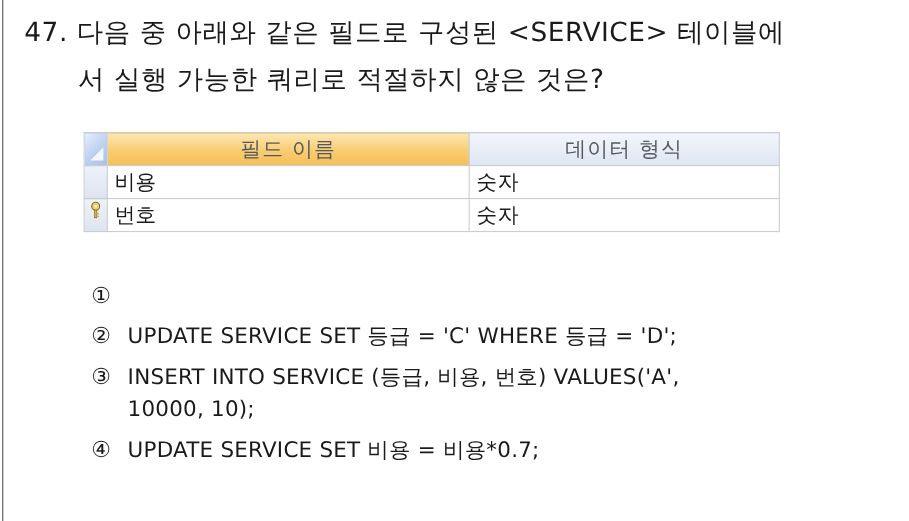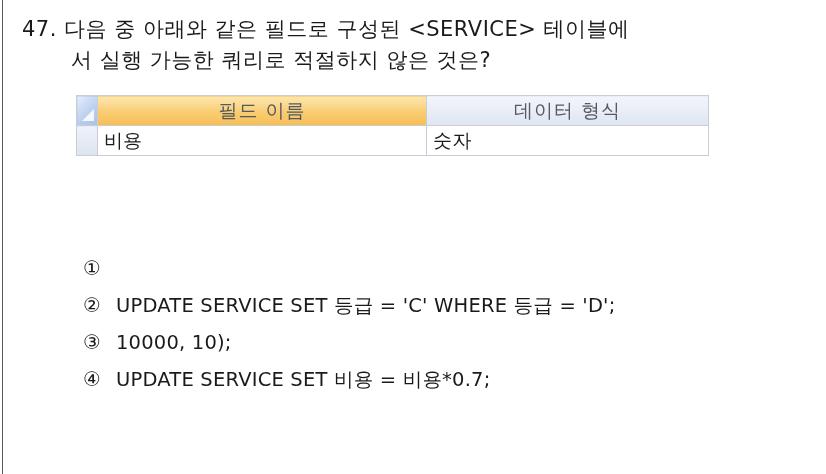--- a/index.html
+++ b/index.html
@@ -21,31 +21,32 @@
       top: 0;
       width: 1px;
       height: 474px;
       background: #555555;
     }
     .question {
       position: absolute;
       left: 22px;
       top: 14px;
       width: 760px;
-      font-size: 21px;
+      font-size: 24px;
       line-height: 31px;
       letter-spacing: 0.5px;
     }
     .question .line2 {
       padding-left: 49px;
+      margin-top: 12px;
     }
     .table-wrap {
       position: absolute;
       left: 76px;
-      top: 95px;
+      top: 120px;
       width: 686px;
     }
     table.fields {
       border-collapse: collapse;
       width: 633px;
       font-size: 19px;
     }
     table.fields td, table.fields th {
       border: 1px solid #c9ced6;
       height: 29px;
@@ -154,39 +155,55 @@
         <th class="col-name">필드 이름</th>
         <th class="col-type">데이터 형식</th>
       </tr>
     </thead>
     <tbody>
       <tr>
         <td class="sel"></td>
         <td class="name">비용</td>
         <td class="type">숫자</td>
       </tr>
+      <tr>
+        <td class="sel">
+          <span class="key-icon">
+            <svg width="10" height="16" viewBox="0 0 10 16">
+              <circle cx="5" cy="4.5" r="3.6" fill="#e9cf78" stroke="#8a6a1c" stroke-width="1"></circle>
+              <circle cx="5" cy="4.5" r="1.2" fill="#fff7d8"></circle>
+              <rect x="4" y="8" width="2" height="7" fill="#d4b04e" stroke="#8a6a1c" stroke-width="0.6"></rect>
+              <rect x="6" y="10.5" width="2" height="1.4" fill="#d4b04e"></rect>
+              <rect x="6" y="13" width="2" height="1.4" fill="#d4b04e"></rect>
+            </svg>
+          </span>
+        </td>
+        <td class="name">번호</td>
+        <td class="type">숫자</td>
+      </tr>
     </tbody>
   </table>
 </div>
 
 <div class="options">
   <div class="option">
     <span class="num">①</span>
     <span class="text">
     </span>
   </div>
   <div class="option">
     <span class="num">②</span>
     <span class="text">
       <div>UPDATE SERVICE SET 등급 = 'C' WHERE 등급 = 'D';</div>
     </span>
   </div>
   <div class="option">
     <span class="num">③</span>
     <span class="text">
+      <div>INSERT INTO SERVICE (등급, 비용, 번호) VALUES('A',</div>
       <div>10000, 10);</div>
     </span>
   </div>
   <div class="option">
     <span class="num">④</span>
     <span class="text">
       <div>UPDATE SERVICE SET 비용 = 비용*0.7;</div>
     </span>
   </div>
 </div>

